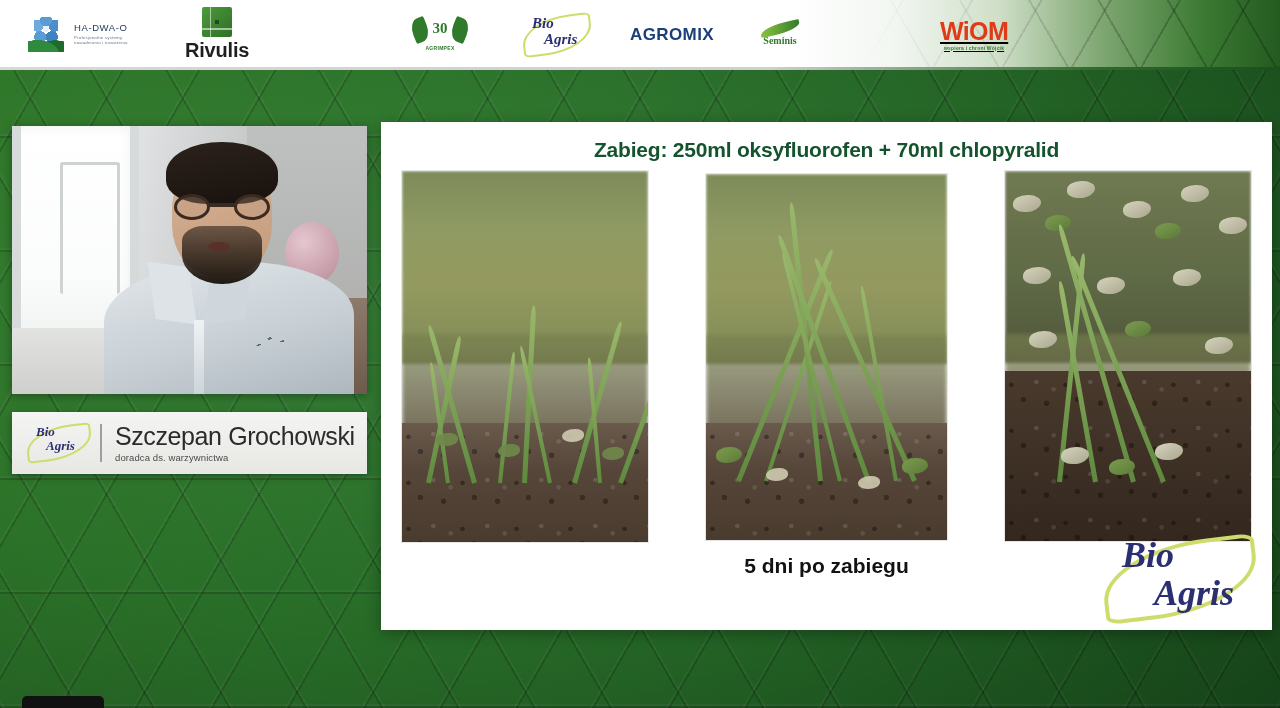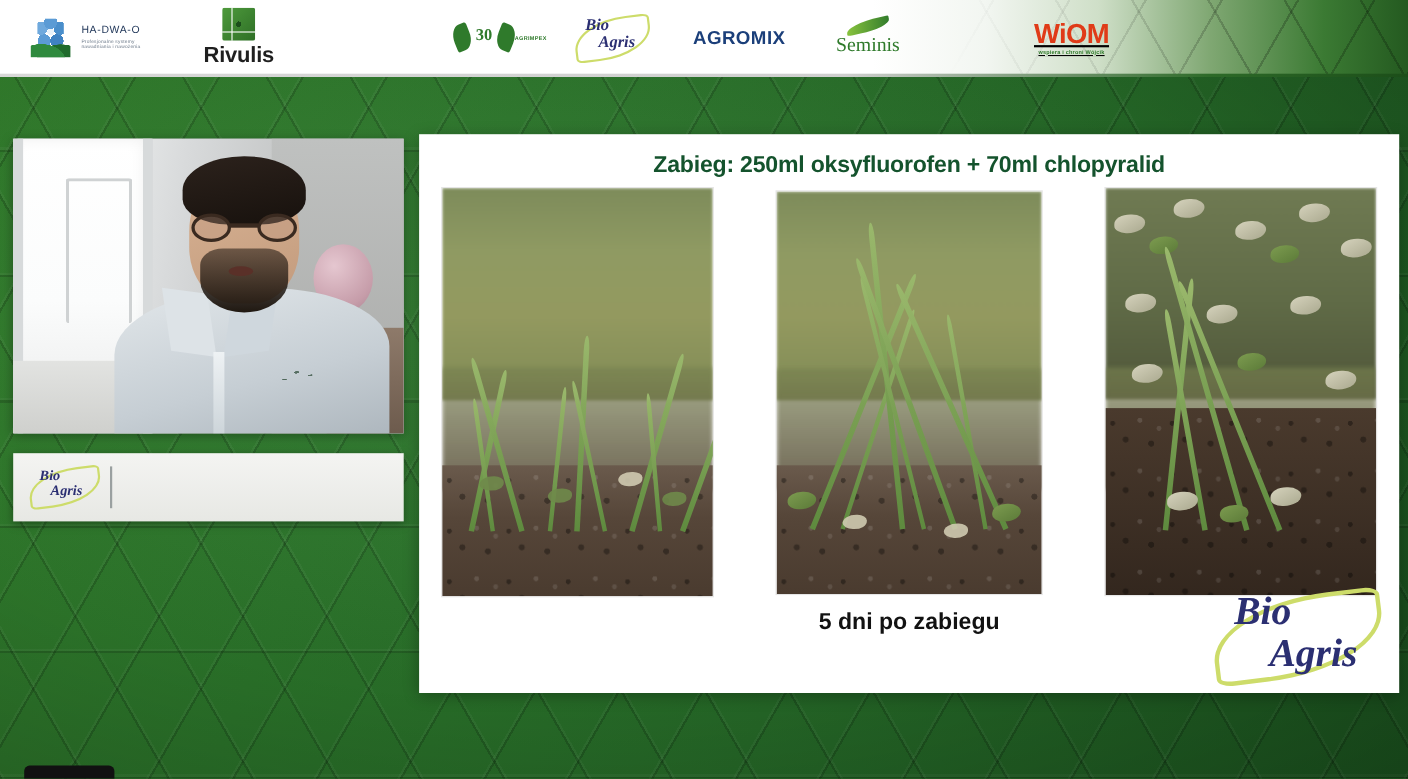--- a/index.html
+++ b/index.html
@@ -91,21 +91,21 @@
   .hazera{ left:275px; flex-direction:column; justify-content:center; }
   .hazera .nm{
     font-family:"Liberation Serif", serif;
     font-size:29px; font-weight:700; font-style:italic;
     color:#e6921e; letter-spacing:-.5px;
   }
   .hazera .nm .z{ color:#3e8b2f; }
   .hazera .tag{ font-size:5.5px; color:#4c8a33; letter-spacing:.4px; margin-top:-2px; }
 
   
-  .agri30{ left:412px; flex-direction:row; justify-content:center; }
+  .agri30{ left:412px; flex-direction:column; justify-content:center; }
   .agri30 .wr{ position:relative; width:56px; height:26px; }
   .agri30 .num{
     position:absolute; left:0; right:0; top:2px; text-align:center;
     font-size:15px; font-weight:700; color:#2f7a2b; font-family:"Liberation Serif",serif;
   }
   .agri30 .lf{
     position:absolute; top:0px; width:16px; height:24px; background:#2f7a2b;
     border-radius:60% 10% 60% 10%;
   }
   .agri30 .lf.l{ left:0; transform:rotate(-22deg); }
@@ -132,21 +132,21 @@
   .agromix .nm{ font-size:17px; font-weight:700; color:#1b3f7a; letter-spacing:.4px; }
 
   
   .seminis{ left:760px; flex-direction:column; justify-content:center; }
   .seminis .lf{
     width:40px; height:11px;
     background:linear-gradient(100deg,#8cc63f,#2f7a2b);
     border-radius:80% 5% 70% 10%;
     transform:rotate(-12deg); margin-bottom:1px;
   }
-  .seminis .nm{ font-size:18px; font-weight:400; color:#2f7a2b; font-family:"Liberation Serif",serif; }
+  .seminis .nm{ font-size:10px; font-weight:700; color:#2f7a2b; font-family:"Liberation Serif",serif; }
 
   
   .wiom{ left:940px; flex-direction:column; justify-content:center;text-decoration:underline; }
   .wiom .nm{ font-size:25px; font-weight:800; color:#e03b18; letter-spacing:-.6px; line-height:1; }
   .wiom .tag{ font-size:5px; color:#2f7a2b; font-weight:700; letter-spacing:.2px; margin-top:1px; }
 
   
   .cam{
     position:absolute; left:12px; top:126px; width:355px; height:268px;
     overflow:hidden; background:#b9bcbd;
@@ -449,20 +449,24 @@
   </div>
 </div>
 
 <div class="plate">
   <div class="pl-logo">
     <div class="leaf"></div>
     <div class="bio">Bio</div>
     <div class="agr">Agris</div>
   </div>
   <div class="divider"></div>
+  <div class="txt">
+    <div class="nm">Szczepan Grochowski</div>
+    <div class="role">doradca ds. warzywnictwa</div>
+  </div>
 </div>
 
 <div class="slide">
   <div class="slide-title">Zabieg: 250ml oksyfluorofen + 70ml chlopyralid</div>
 
   <div class="photos">
 
     <div class="ph p1">
       <div class="fld">
         <div class="sky"></div>

